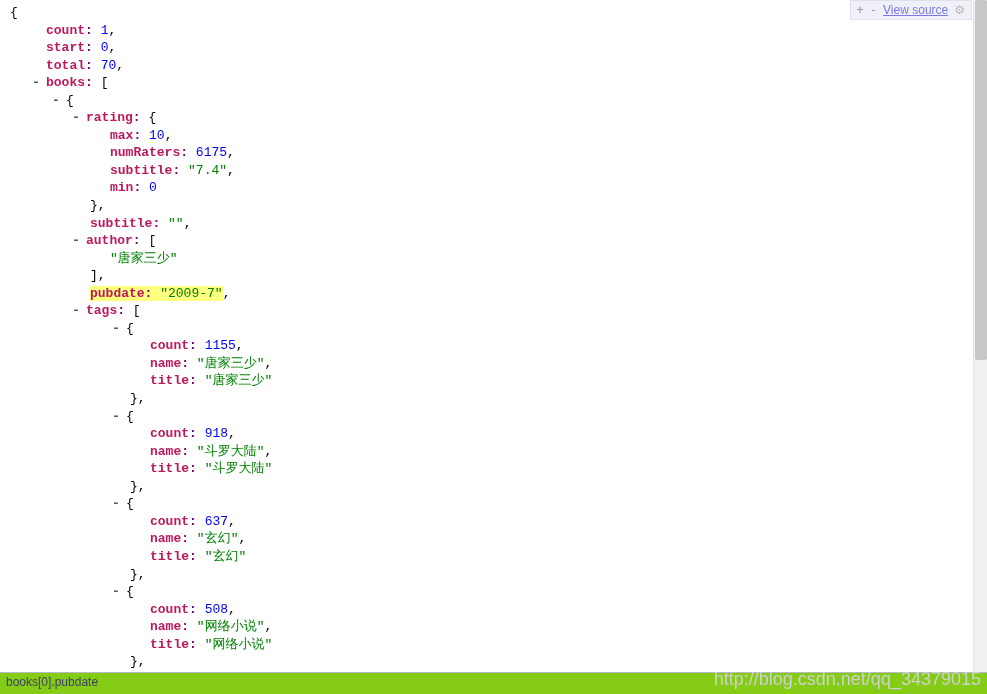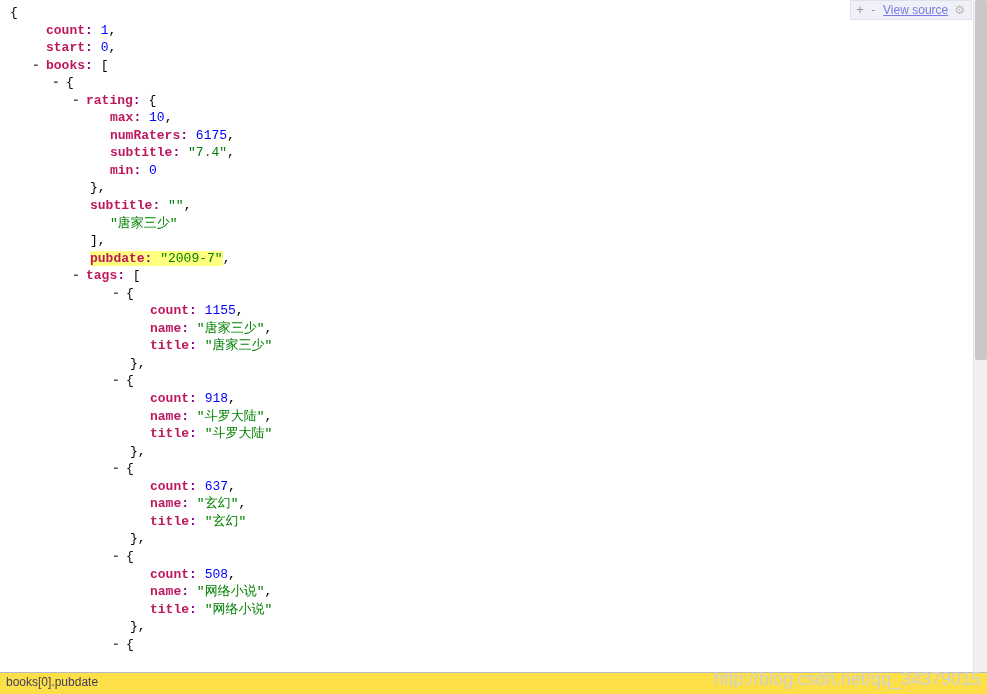--- a/index.html
+++ b/index.html
@@ -47,21 +47,21 @@
     position: absolute;
     top: 0; left: 1px;
     width: 12px; height: 360px;
     background: #c8c8c8;
     border-radius: 2px;
   }
   .status {
     position: absolute;
     left: 0; right: 0; bottom: 0;
     height: 22px;
-    background: #fde047;
+    background: #84cc16;
     color: #404060;
     border-top: 1px solid #b8b8c8;
     padding: 2px 6px;
     font-family: Arial, sans-serif;
     font-size: 12px;
   }
   .watermark {
     position: absolute;
     right: 6px;
     bottom: 4px;
@@ -108,39 +108,41 @@
 
 <div class="viewport">
 <div class="tree">
 
 <span class="line"><span class="ind w0"></span><span class="brace">{</span></span>
 
 <span class="line"><span class="ind w1"></span><span class="notoggle"></span><span class="key">count</span><span class="colon">: </span><span class="num">1</span><span class="comma">,</span></span>
 
 <span class="line"><span class="ind w1"></span><span class="notoggle"></span><span class="key">start</span><span class="colon">: </span><span class="num">0</span><span class="comma">,</span></span>
 
+<span class="line"><span class="ind w1"></span><span class="notoggle"></span><span class="key">total</span><span class="colon">: </span><span class="num">70</span><span class="comma">,</span></span>
 
 <span class="line"><span class="ind w1"></span><span class="toggle">-</span><span class="key">books</span><span class="colon">: </span><span class="brace">[</span></span>
 
 <span class="line"><span class="ind w2"></span><span class="toggle">-</span><span class="brace">{</span></span>
 
 <span class="line"><span class="ind w3"></span><span class="toggle">-</span><span class="key">rating</span><span class="colon">: </span><span class="brace">{</span></span>
 
 <span class="line"><span class="ind w5"></span><span class="key">max</span><span class="colon">: </span><span class="num">10</span><span class="comma">,</span></span>
 
 <span class="line"><span class="ind w5"></span><span class="key">numRaters</span><span class="colon">: </span><span class="num">6175</span><span class="comma">,</span></span>
 
 <span class="line"><span class="ind w5"></span><span class="key">subtitle</span><span class="colon">: </span><span class="str">"7.4"</span><span class="comma">,</span></span>
 
 <span class="line"><span class="ind w5"></span><span class="key">min</span><span class="colon">: </span><span class="num">0</span></span>
 
 <span class="line"><span class="ind w4"></span><span class="brace">}</span><span class="comma">,</span></span>
 
 <span class="line"><span class="ind w4"></span><span class="key">subtitle</span><span class="colon">: </span><span class="str">""</span><span class="comma">,</span></span>
 
+<span class="line"><span class="ind w3"></span><span class="toggle">-</span><span class="key">author</span><span class="colon">: </span><span class="brace">[</span></span>
 
 <span class="line"><span class="ind w5"></span><span class="str">"唐家三少"</span></span>
 
 <span class="line"><span class="ind w4"></span><span class="brace">]</span><span class="comma">,</span></span>
 
 <span class="line"><span class="ind w4"></span><span class="hl"><span class="key">pubdate</span><span class="colon">: </span><span class="str">"2009-7"</span></span><span class="comma">,</span></span>
 
 <span class="line"><span class="ind w3"></span><span class="toggle">-</span><span class="key">tags</span><span class="colon">: </span><span class="brace">[</span></span>
 
 <span class="line"><span class="ind w5"></span><span class="toggle">-</span><span class="brace">{</span></span>

